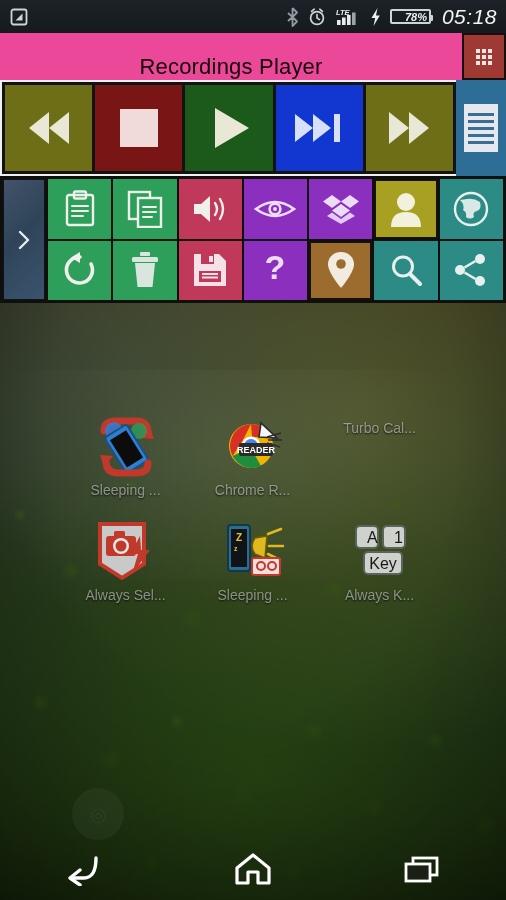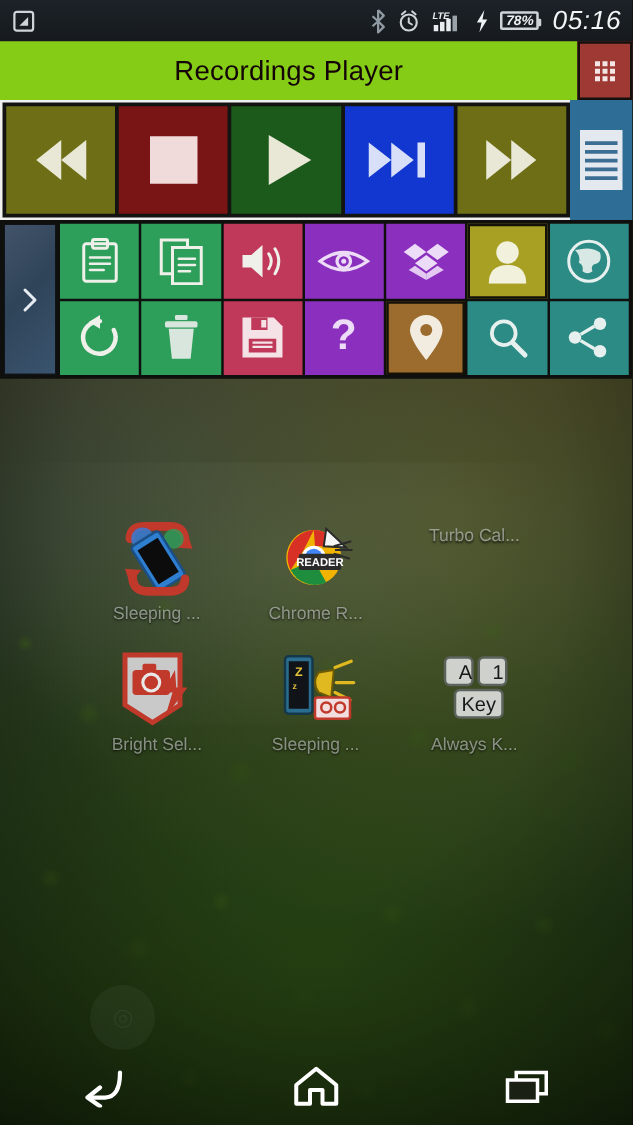--- a/index.html
+++ b/index.html
@@ -64,35 +64,35 @@
     position:absolute; left:0; top:0; width:506px; height:33px;
     background:linear-gradient(180deg, rgba(28,34,40,0.96), rgba(22,26,30,0.99));
     display:flex; align-items:center; padding:0 9px;font-style:italic;
   }
   #statusbar .sb-left{ display:flex; align-items:center; gap:6px; }
   #statusbar .sb-right{ margin-left:auto; display:flex; align-items:center; gap:8px; }
   .sb-ico{ display:block; }
   #clock{ color:#f2f4f6; font-size:21px; letter-spacing:0.5px; margin-left:3px; }
   .batt{
     border:2px solid #cfd4d8; border-radius:2px; height:15px;
-    padding:0 2px 0 3px; display:flex; align-items:center; position:relative;
+    padding:0 2px 0 13px; display:flex; align-items:center; position:relative;
   }
   .batt:after{
     content:""; position:absolute; right:-4px; top:4px; width:3px; height:6px;
     background:#cfd4d8; border-radius:0 1px 1px 0;
   }
   .batt span{ font-size:11px; color:#eef1f3; font-weight:bold; letter-spacing:0; }
 
   
   #app{ position:absolute; left:0; top:33px; width:506px; }
 
   
   #titlebar{ position:relative; height:47px; display:flex; }
   #title-area{
-    flex:1; background:#84cc16; display:flex; align-items:center; justify-content:center;
+    flex:1; background:#ec4899; display:flex; align-items:flex-end; justify-content:center;
   }
   #title-text{ font-size:22px; color:#140408; letter-spacing:0.2px; }
   #grid-button{
     width:44px; background:#9e3a33; border:2px solid #15100e;
     display:flex; align-items:center; justify-content:center;
   }
   .dotgrid{ display:grid; grid-template-columns:repeat(3,4px); grid-template-rows:repeat(3,4px); gap:2px; }
   .dotgrid i{ background:#f3e6e4; display:block; }
   #count-button{
     width:91px; background:#2e6d96; display:flex; align-items:center; justify-content:center;
@@ -198,21 +198,21 @@
       </svg>
     </span>
     <span>
       <svg class="sb-ico" width="13" height="20" viewBox="0 0 13 20">
         <path d="M8.5 1 L2.5 11 L6.2 11 L4.5 19 L10.8 8.5 L7 8.5 Z" fill="#eef1f3"></path>
       </svg>
     </span>
     <span class="batt">
       <span>78%</span>
     </span>
-    <span id="clock">05:16</span>
+    <span id="clock">05:18</span>
   </div>
 </div>
 
 <div id="app">
 
   <div id="titlebar">
     <div id="title-area">
       <span id="title-text">Recordings Player</span>
     </div>
     <div id="grid-button">
@@ -456,21 +456,21 @@
         <svg width="64" height="62" viewBox="0 0 64 62">
           <path d="M6 4 H50 V44 L28 58 L6 44 Z" fill="#c9c9c9"></path>
           <path d="M6 4 H50 V44 L28 58 L6 44 Z" fill="none" stroke="#c0392b" stroke-width="4"></path>
           <rect x="12" y="16" width="30" height="20" rx="3" fill="#c0392b"></rect>
           <rect x="20" y="11" width="11" height="6" rx="1.5" fill="#c0392b"></rect>
           <circle cx="27" cy="26" r="8" fill="#e8e8e8"></circle>
           <circle cx="27" cy="26" r="5.5" fill="#c0392b"></circle>
           <path d="M46 16 L36 34 L44 34 L38 54 L56 30 L47 30 Z" fill="#c0392b"></path>
         </svg>
       </div>
-      <div class="app-label">Bright Sel...</div>
+      <div class="app-label">Always Sel...</div>
     </div>
 
     <div class="app">
       <div class="app-ico">
         <svg width="64" height="62" viewBox="0 0 64 62">
           <rect x="7" y="5" width="22" height="46" rx="3" fill="#2b6d8f" stroke="#14384a" stroke-width="2"></rect>
           <rect x="10" y="9" width="16" height="38" fill="#101418"></rect>
           <text x="15" y="21" font-family="Liberation Sans, sans-serif" font-size="10" font-weight="bold" fill="#e4c23a">Z</text>
           <text x="13" y="31" font-family="Liberation Sans, sans-serif" font-size="7" font-weight="bold" fill="#e4c23a">z</text>
           <path d="M34 18 Q28 26 34 34 L44 38 L46 16 Z" fill="#e0b920" stroke="#6e5a05" stroke-width="1.6"></path>

